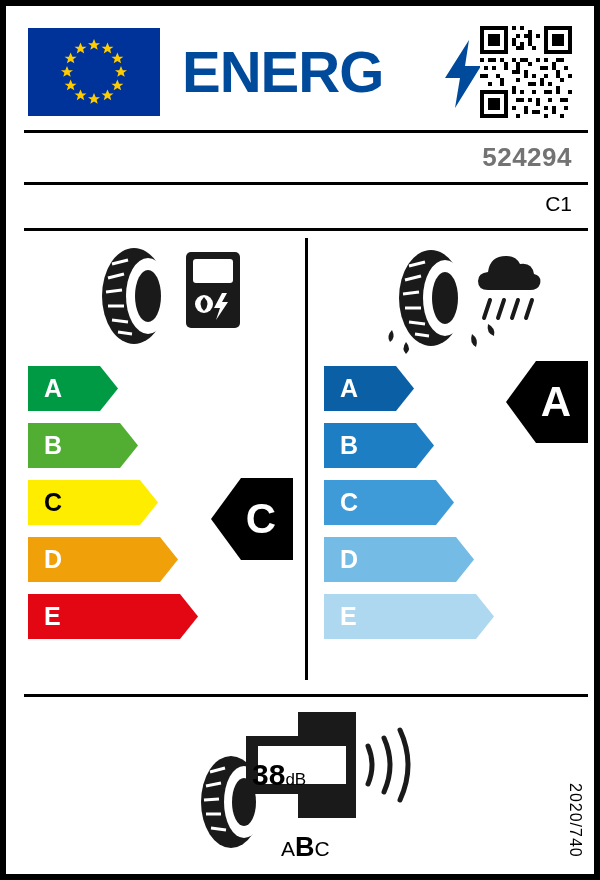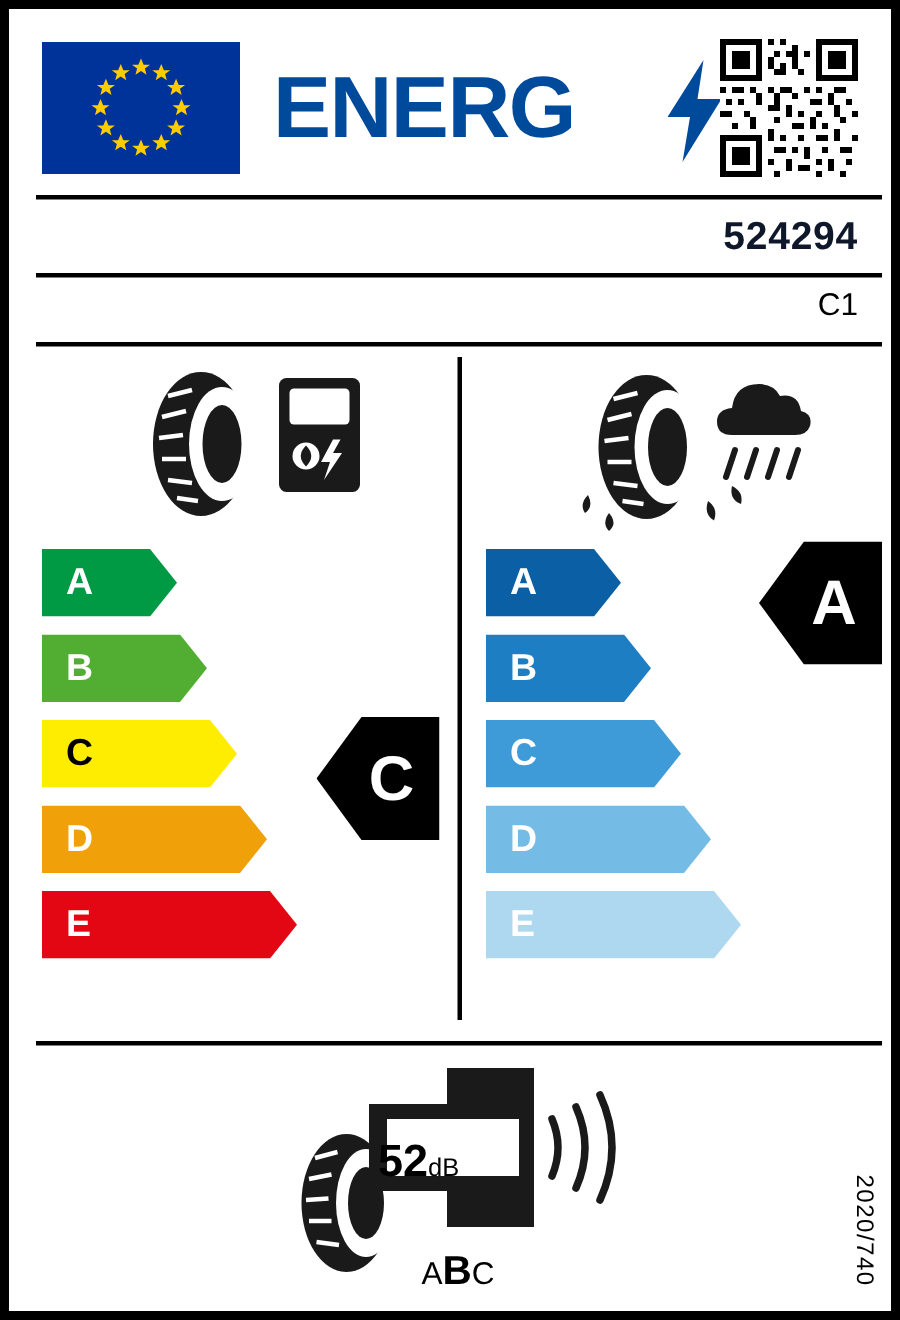--- a/index.html
+++ b/index.html
@@ -77,21 +77,21 @@
     font-weight: bold;
     letter-spacing: 0.5px;
     color: #000;
   }
   .model-code {
     position: absolute;
     right: 22px; top: 136px;
     font-size: 26px;
     font-weight: bold;
     letter-spacing: 0.5px;
-    color: #0f172a;
+    color: #737373;
     text-align: right;
   }
   .tyre-size {
     position: absolute;
     left: 22px; top: 184px;
     font-size: 27px;
     color: #000;
   }
   .tyre-class {
     position: absolute;
@@ -575,21 +575,21 @@
 
       <g stroke="#1a1a1a" stroke-width="5" fill="none" stroke-linecap="round">
         <path d="M182 40 q8 19 0 38"></path>
         <path d="M198 32 q12 27 0 54"></path>
         <path d="M214 24 q16 35 0 70"></path>
       </g>
     </svg>
   </div>
 
   <div class="noise-db">
-    <span>52</span><span class="unit">dB</span>
+    <span>38</span><span class="unit">dB</span>
   </div>
 
   <div class="noise-class">
     <span>A</span><b>B</b><span>C</span>
   </div>
 
   <div class="reg">2020/740</div>
 
 </div>
 

